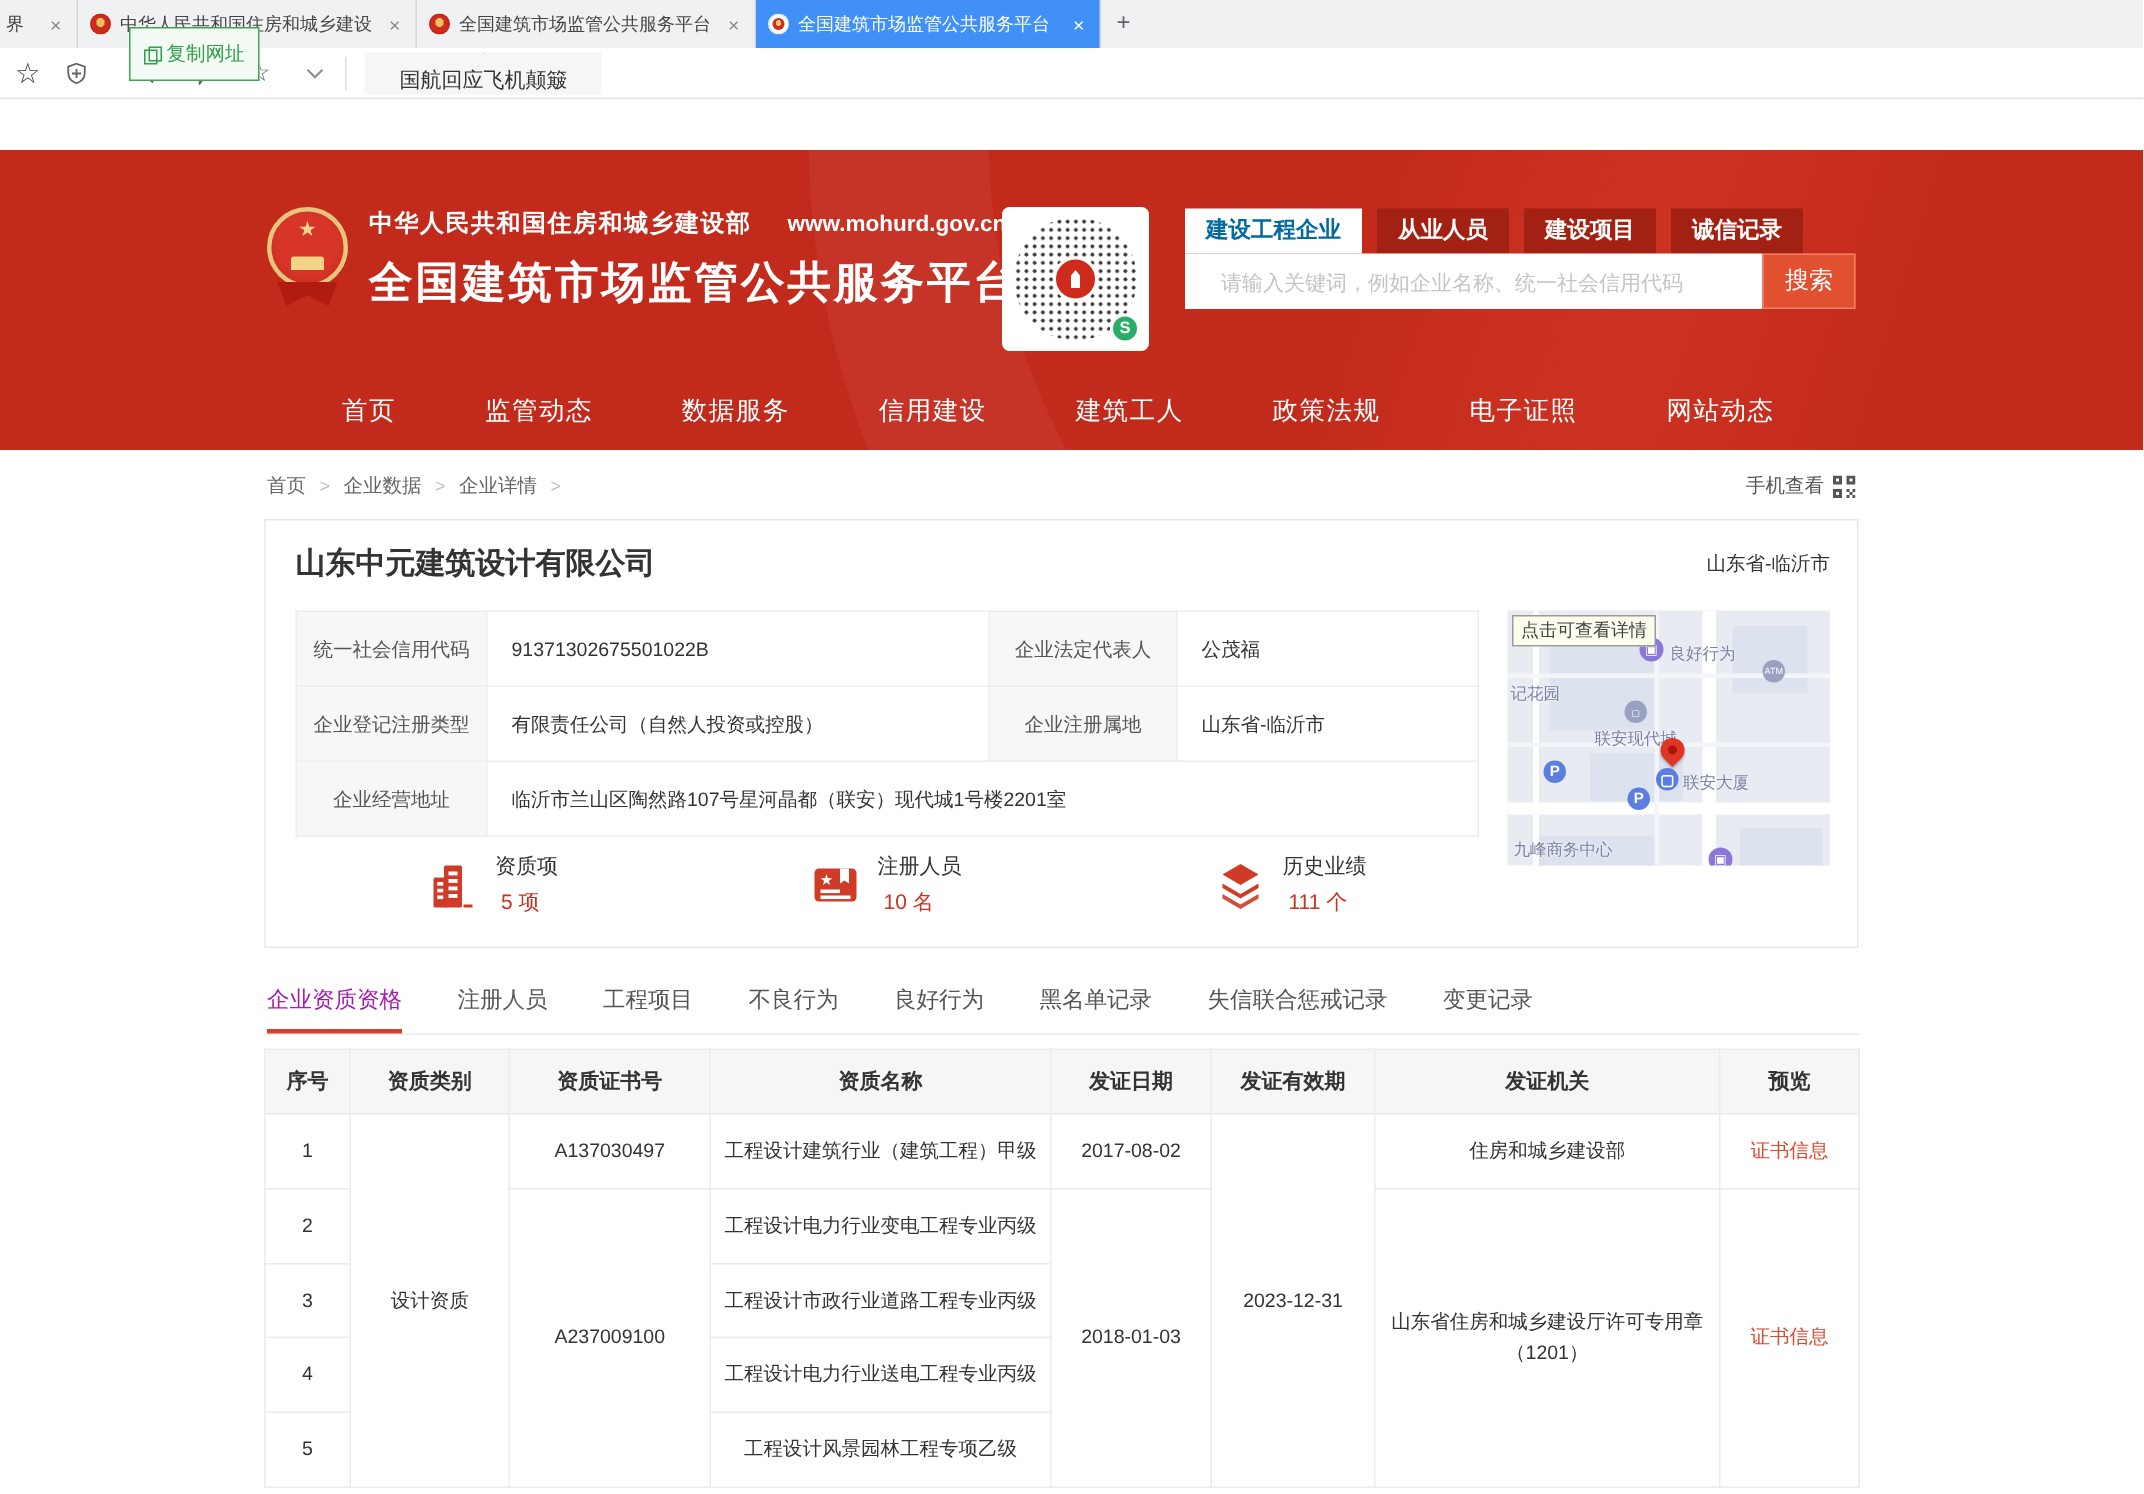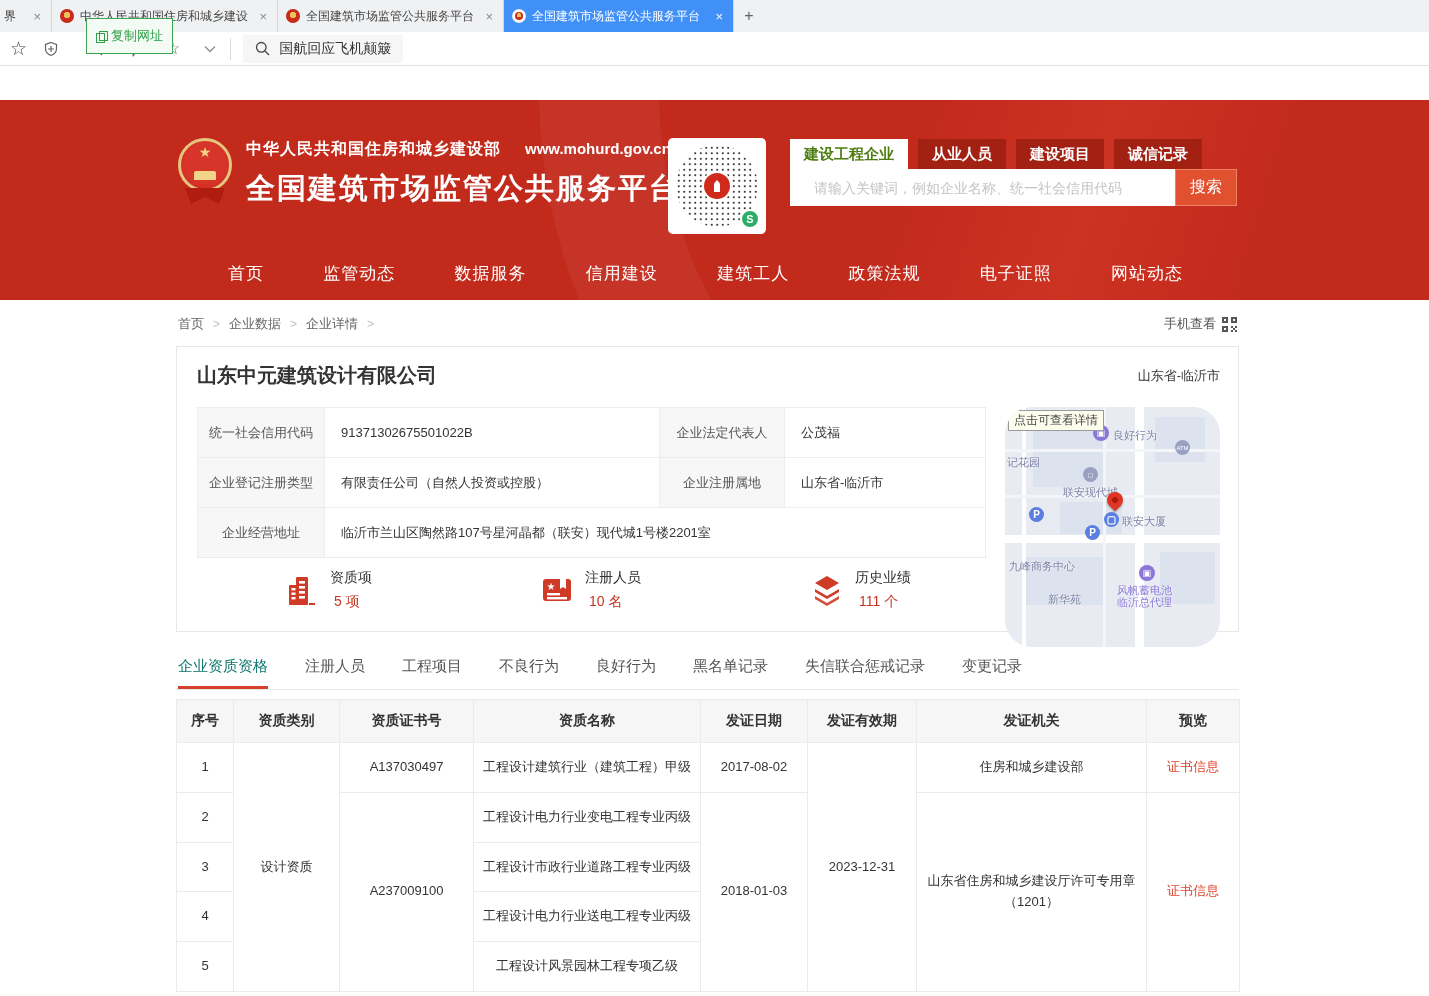--- a/index.html
+++ b/index.html
@@ -27,21 +27,21 @@
   .copy-ico::before { content:""; position:absolute; left:0; top:2px; width:7px; height:8px; border:1px solid #2f9e49; background:#f4fbf4; }
   .copy-ico::after { content:""; position:absolute; left:3px; top:0; width:7px; height:8px; border:1px solid #2f9e49; }
 
   .addressbar { height:34px; background:#fff; border-bottom:1px solid #e2e2e2; display:flex; align-items:center; padding:0 12px 0 10px; }
   .abar-ico { flex:none; display:flex; align-items:center; justify-content:center; }
   .bookmark-star { font-size:19px; color:#3c4043; margin-right:16px; }
   .url-zone { display:flex; align-items:center; gap:7px; flex:1; min-width:0; }
   .url-text { font-size:14px; color:#333; white-space:nowrap; overflow:hidden; }
   .right-icons { display:flex; align-items:center; gap:24px; margin:0 14px 0 20px; color:#5f6368; }
   .vsep { width:1px; height:22px; background:#dcdcdc; margin-right:12px; }
-  .quick-search { display:flex; align-items:center; gap:9px; background:#f6f6f7; height:28px; padding:0 12px; min-width:158px; font-size:14px; color:#333; }
+  .quick-search { display:flex; align-items:center; gap:9px; background:#f6f6f7; height:28px; padding:0 12px; min-width:158px; font-size:14px; color:#333;flex-direction:column; }
 
   
   .banner { position:relative; height:200px; margin-top:34px; background:#c22a1c; overflow:hidden; }
   .banner::before { content:""; position:absolute; width:900px; height:900px; border-radius:50%;
       border:120px solid rgba(255,255,255,0.05); right:-250px; top:-580px; }
   .banner::after { content:""; position:absolute; width:1100px; height:500px; background:linear-gradient(115deg, rgba(255,255,255,0) 40%, rgba(255,90,60,0.18) 55%, rgba(255,255,255,0) 70%); right:-100px; top:0; transform:rotate(-8deg); }
   .banner-inner { position:relative; margin-left:176px; width:1063px; height:100%; z-index:2; }
 
   .logo-row { position:absolute; left:2px; top:38px; display:flex; align-items:center; }
   .emblem { width:54px; height:72px; position:relative; flex:none; }
@@ -56,21 +56,21 @@
 
   .qr-card { position:absolute; left:492px; top:38px; width:98px; height:96px; background:#fff; border-radius:5px; display:flex; align-items:center; justify-content:center; }
   .qr-dots { width:82px; height:82px; border-radius:50%; background-image:radial-gradient(#3a3a3a 1.1px, transparent 1.45px); background-size:5.5px 5.5px; position:relative; }
   .qr-center { position:absolute; left:50%; top:50%; transform:translate(-50%,-50%); width:30px; height:30px; border-radius:50%; background:#cf2b1c; border:2px solid #fff; display:flex; align-items:center; justify-content:center; }
   .qr-center::after { content:""; width:10px; height:12px; background:#fff; clip-path:polygon(20% 100%,20% 30%,50% 0,80% 30%,80% 100%); }
   .qr-wechat { position:absolute; right:-2px; bottom:-2px; width:20px; height:20px; border-radius:50%; background:#2aae67; border:2px solid #fff; color:#fff; font-size:11px; font-weight:bold; display:flex; align-items:center; justify-content:center; }
 
   .search-mod { position:absolute; left:614px; top:39px; right:2px; }
   .search-tabs { display:flex; gap:10px; }
   .search-tab { height:30px; line-height:30px; padding:0 14px; background:#a22113; color:#fff; font-size:15px; font-weight:bold; }
-  .search-tab.active { background:#fff; color:#4d7c0f;text-align:center; }
+  .search-tab.active { background:#fff; color:#0369a1;text-align:center; }
   .search-row { display:flex; margin-top:0; }
   .search-input { flex:1; height:37px; border:none; outline:none; padding:0 24px; font-size:14px; font-family:"Liberation Sans",sans-serif; color:#c2410c; background:#fff; }
   .search-input::placeholder { color:#c4c4c4; }
   .search-btn { width:62px; height:37px; background:#e1512f; border:1px solid #f08164; color:#fff; font-size:16px; display:flex; align-items:center; justify-content:center; }
 
   .main-nav { position:absolute; left:176px; bottom:0; width:1063px; height:54px; display:flex; align-items:center; justify-content:space-between; padding:0 56px 0 52px; z-index:2; }
   .nav-item { color:#fff; font-size:17px; letter-spacing:1px; }
 
   
   .content { margin-left:176px; width:1063px; }
@@ -88,38 +88,38 @@
   .info-table td.lbl { background:#f7f7f7; color:#555; text-align:center; }
   .info-table td.val { padding-left:16px; }
 
   .stats-row { position:absolute; left:20px; top:222px; width:790px; height:52px; }
   .stat { position:absolute; top:0; display:flex; gap:11px; }
   .stat-icon { width:34px; height:34px; margin-top:4px; flex:none; }
   .stat-label { font-size:14px; color:#333; }
   .stat-value { font-size:14px; color:#c7331f; margin-top:6px; padding-left:4px; }
 
   
-  .map { position:absolute; right:18px; top:60px; width:215px; height:240px; background:#e8ebf2; overflow:hidden;border-radius:27px; }
+  .map { position:absolute; right:18px; top:60px; width:215px; height:170px; background:#e8ebf2; overflow:hidden; }
   .map-block { position:absolute; background:#dde3ee; }
   .road-v { position:absolute; background:#fff; top:0; bottom:0; }
   .road-h { position:absolute; background:#fff; left:0; right:0; }
   .road-thin { position:absolute; background:#f3f5f9; }
   .map-tip { position:absolute; left:3px; top:3px; z-index:6; background:#fdfdee; border:1px solid #9a9a9a; font-size:12px; color:#444; padding:1px 5px; }
   .map-label { position:absolute; font-size:11px; color:#7b81a6; white-space:nowrap; z-index:3; text-shadow:0 0 2px #fff; }
   .mk { position:absolute; border-radius:50%; color:#fff; display:flex; align-items:center; justify-content:center; z-index:3; }
   .mk-purple { width:16px; height:16px; background:#8a77d8; font-size:9px; }
   .mk-blue { width:15px; height:15px; background:#5b7fe0; font-size:10px; font-weight:bold; }
   .mk-gray { width:15px; height:15px; background:#9aa1c0; font-size:6px; }
   .pin { position:absolute; width:16px; height:16px; background:#e03424; border-radius:50% 50% 50% 0; transform:rotate(-45deg); z-index:5; box-shadow:-1px 1px 2px rgba(0,0,0,.3); }
   .pin::after { content:""; position:absolute; left:5px; top:5px; width:6px; height:6px; border-radius:50%; background:#a8190c; }
 
   
   .detail-tabs { display:flex; align-items:flex-end; gap:37px; margin-top:21px; border-bottom:1px solid #e9e9e9; height:37px; padding:0 2px; }
   .dtab { font-size:15px; color:#555; padding-bottom:13px; }
-  .dtab.active { color:#0f766e; border-bottom:3px solid #d6402a; padding-bottom:10px;text-align:right; }
+  .dtab.active { color:#a21caf; border-bottom:3px solid #d6402a; padding-bottom:10px;text-align:right; }
 
   
   .qual-table { margin-top:9px; width:1063px; border-collapse:collapse; table-layout:fixed; text-align:center; }
   .qual-table th { background:#f6f6f6; border:1px solid #ebebeb; height:43px; font-size:14px; color:#333; font-weight:bold; }
   .qual-table td { border:1px solid #ebebeb; font-size:13px; color:#333; padding:14px 6px; line-height:1.6; }
   .cert-link { color:#e0442b; }
 
   svg.ic { display:block; }
 </style>
 </head>

